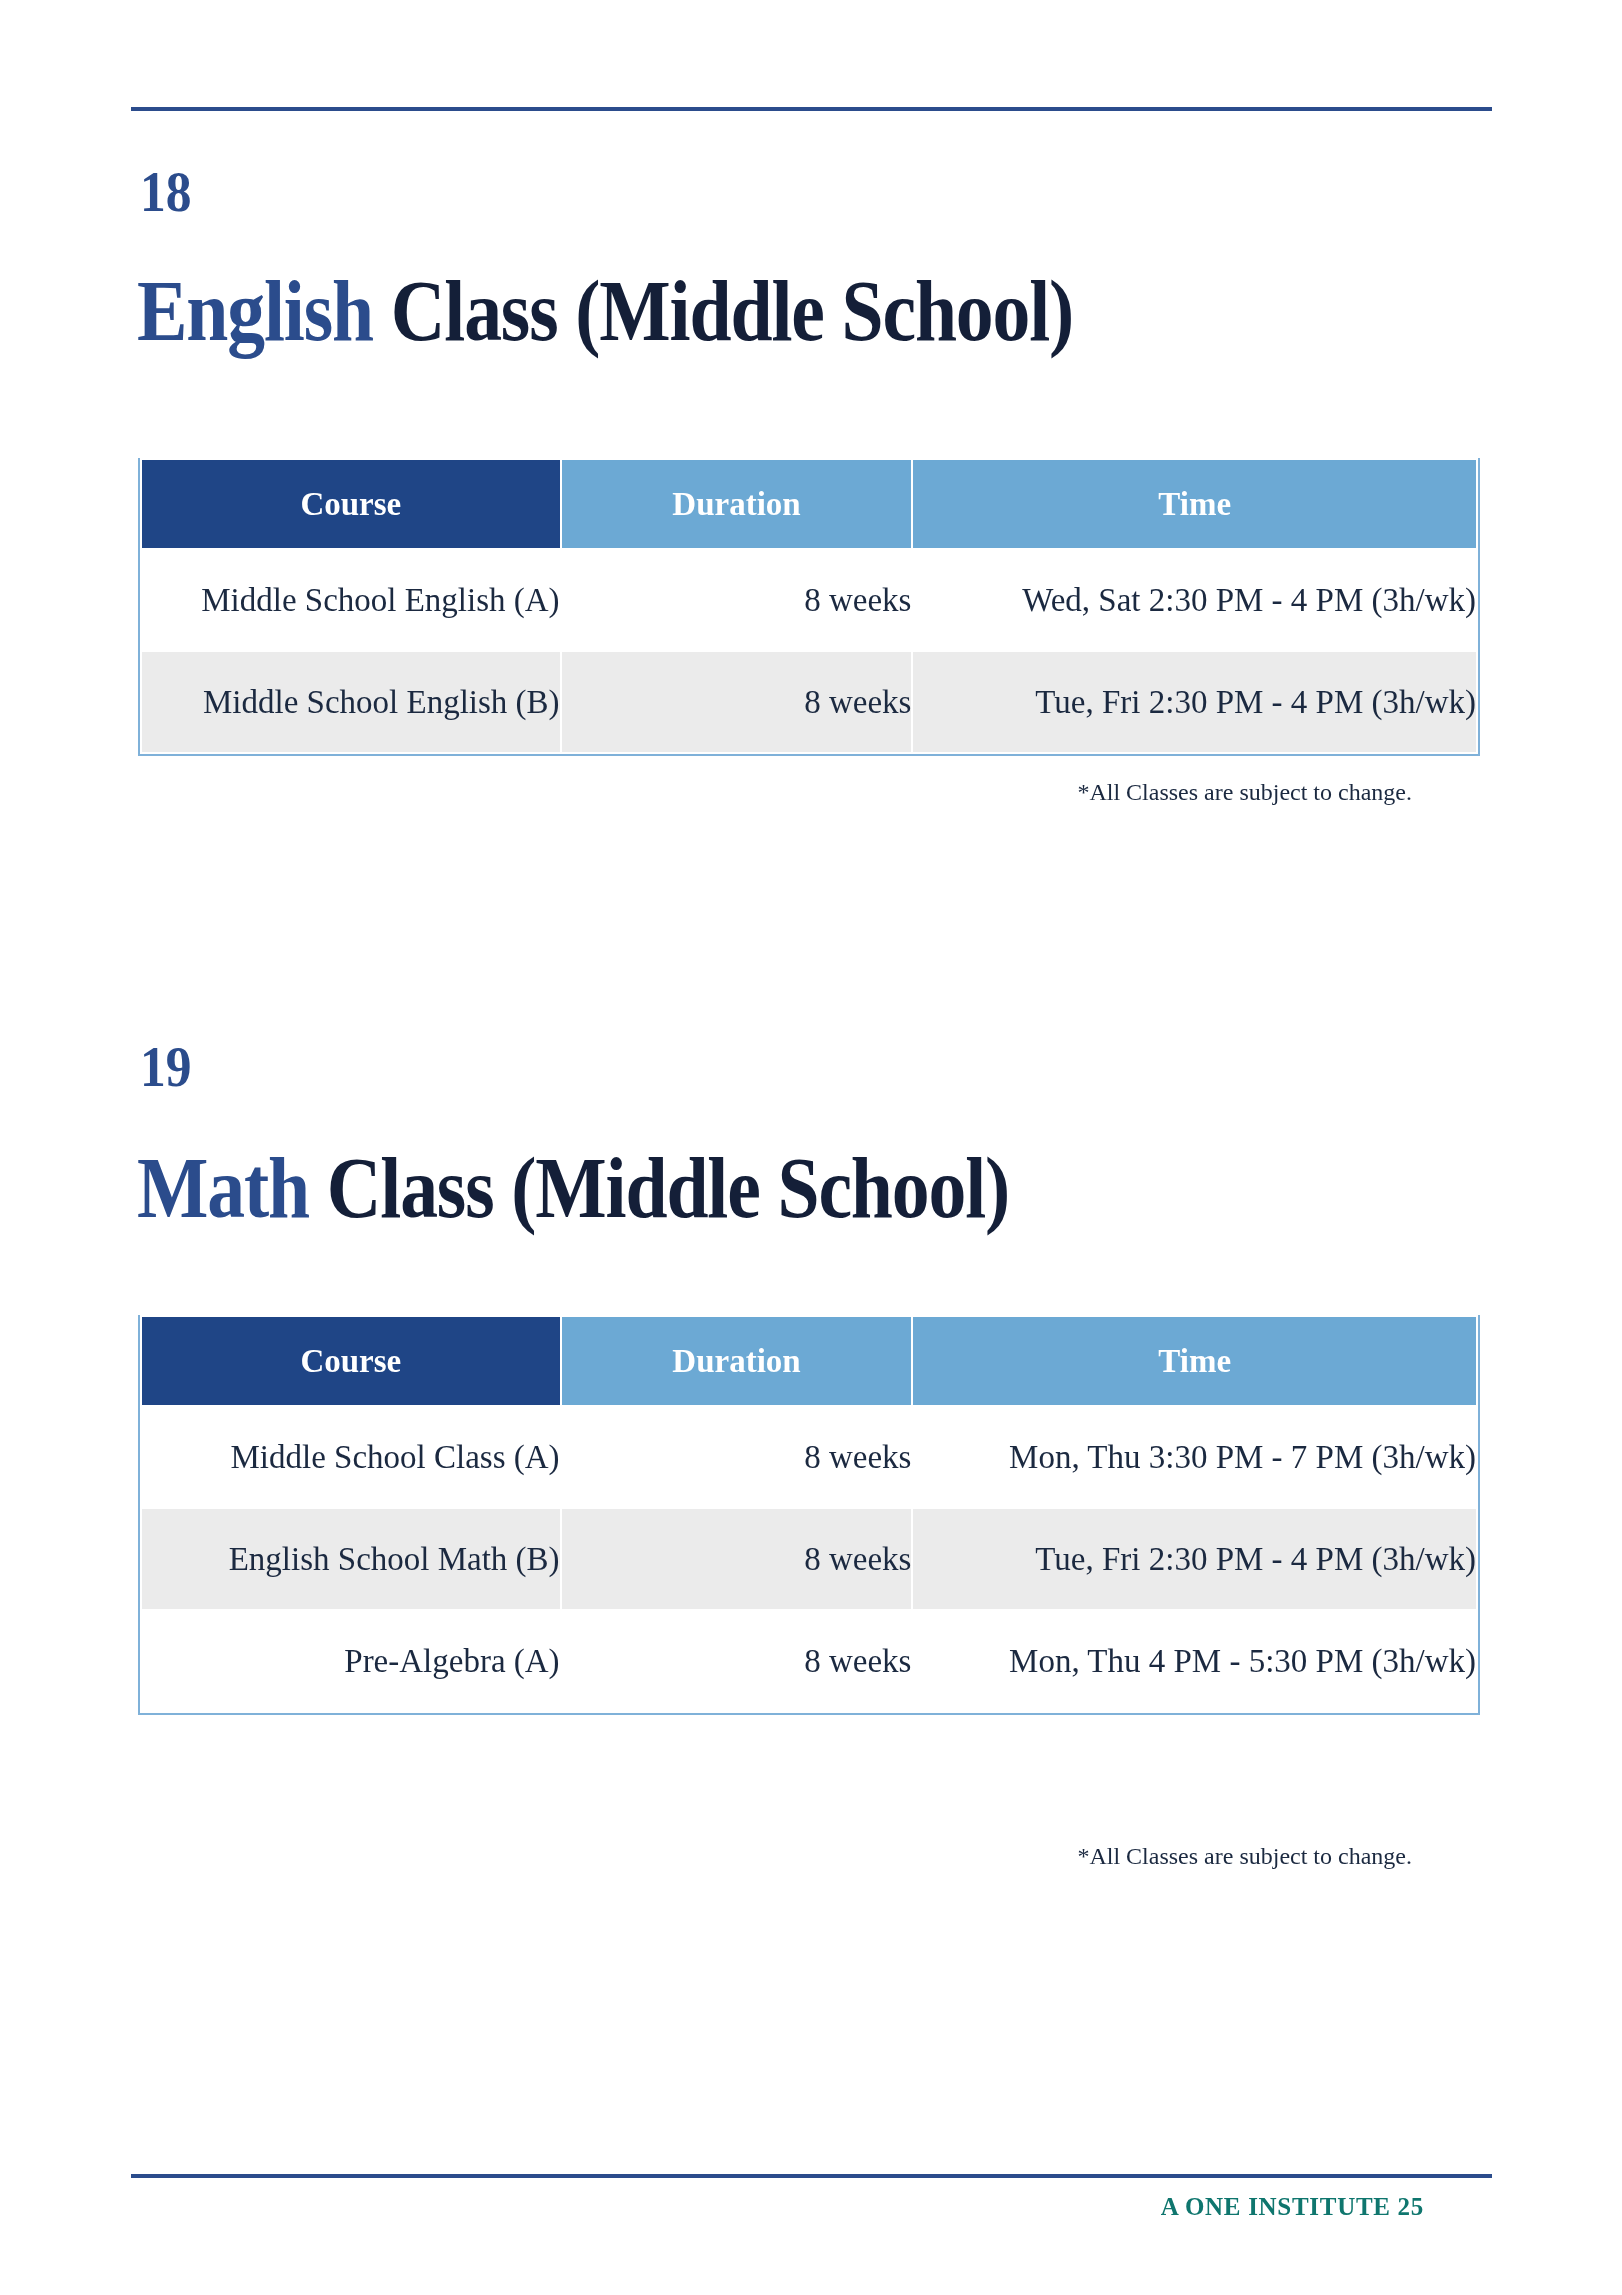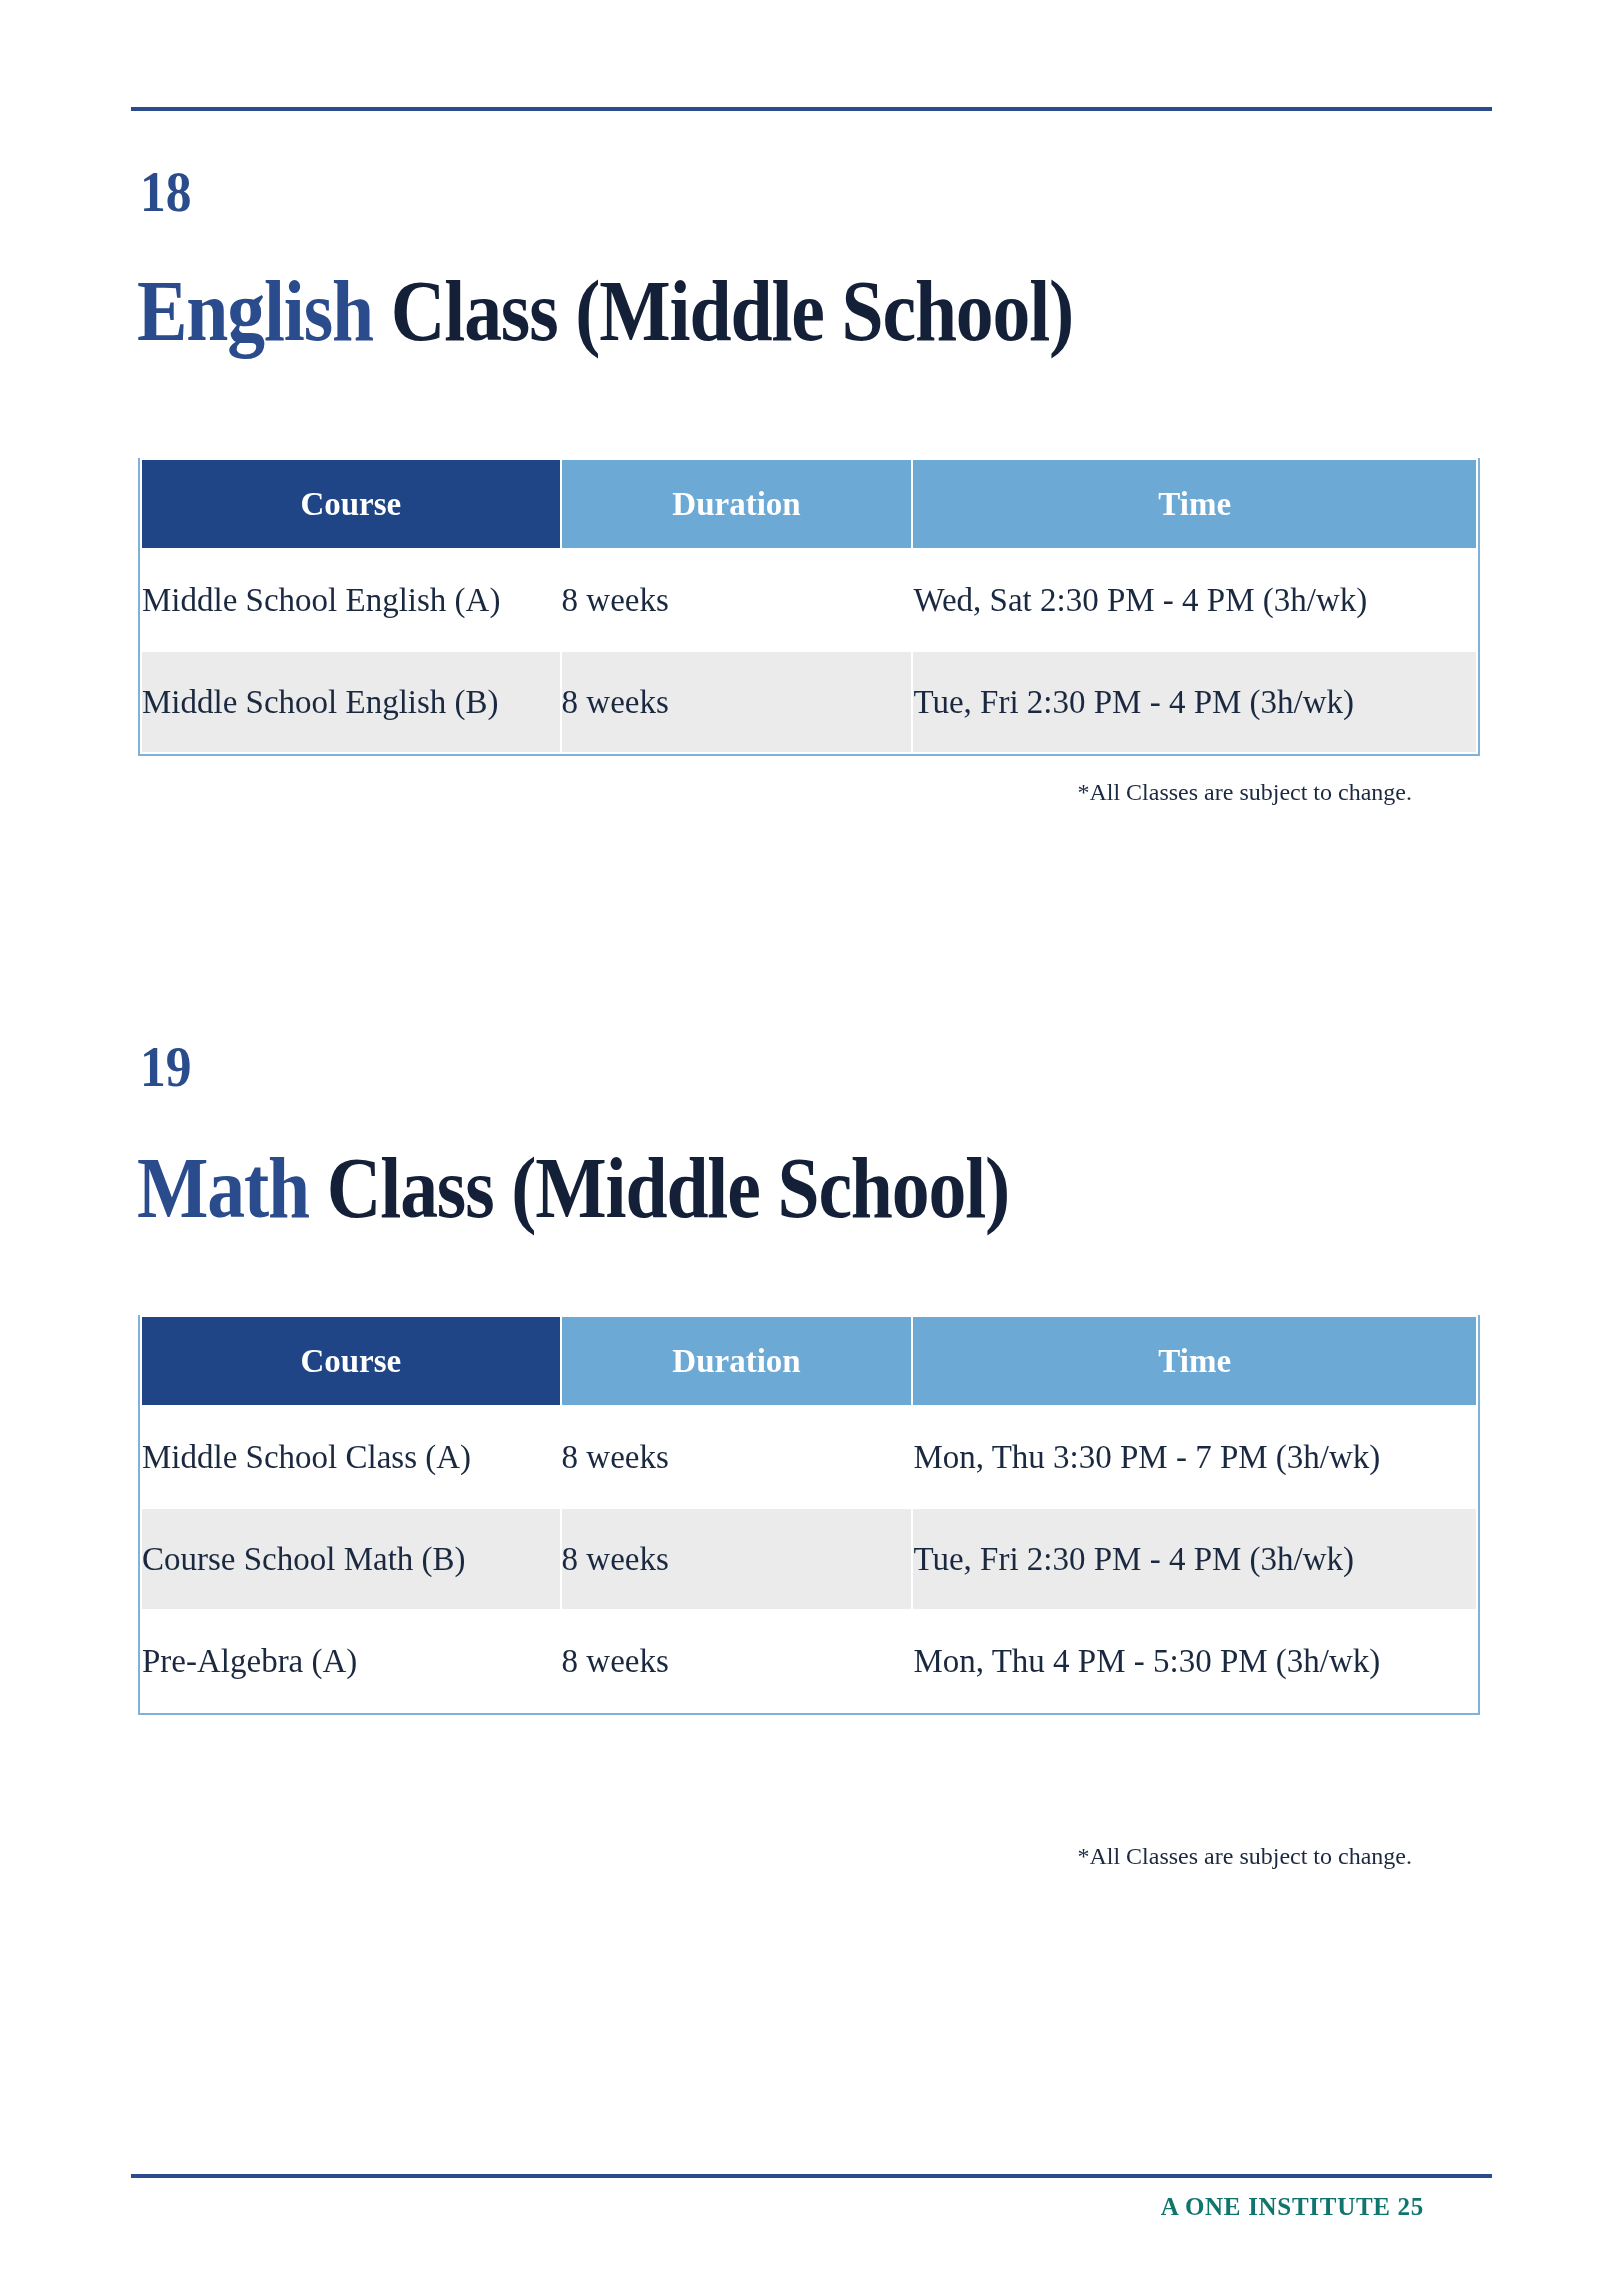--- a/index.html
+++ b/index.html
@@ -53,21 +53,21 @@
     text-align:center;vertical-align:middle;
     padding:0;
     margin-top:48px;
   }
   .course-table th.col-course{background:#1f4586;}
   .course-table th.col-duration,
   .course-table th.col-time{background:#6ca9d4;}
   .course-table td{
     height:100px;
     font-size:33px;color:#1b2940;
-    text-align:left;vertical-align:middle;
+    text-align:right;vertical-align:middle;
     padding:0;
     background:#ffffff;
   }
   .course-table tr.row-even td{background:#ebebeb;}
   .footnote{
     position:absolute;right:143px;
     font-size:24px;color:#1b2940;
     text-align:left;
   }
   #footnote1{top:779px;}
@@ -139,21 +139,21 @@
         <th class="col-time">Time</th>
       </tr>
     </thead>
     <tbody>
       <tr class="row-odd">
         <td>Middle School Class (A)</td>
         <td>8 weeks</td>
         <td>Mon, Thu 3:30 PM - 7 PM (3h/wk)</td>
       </tr>
       <tr class="row-even">
-        <td>Course School Math (B)</td>
+        <td>English School Math (B)</td>
         <td>8 weeks</td>
         <td>Tue, Fri 2:30 PM - 4 PM (3h/wk)</td>
       </tr>
       <tr class="row-odd">
         <td>Pre-Algebra (A)</td>
         <td>8 weeks</td>
         <td>Mon, Thu 4 PM - 5:30 PM (3h/wk)</td>
       </tr>
     </tbody>
   </table>

